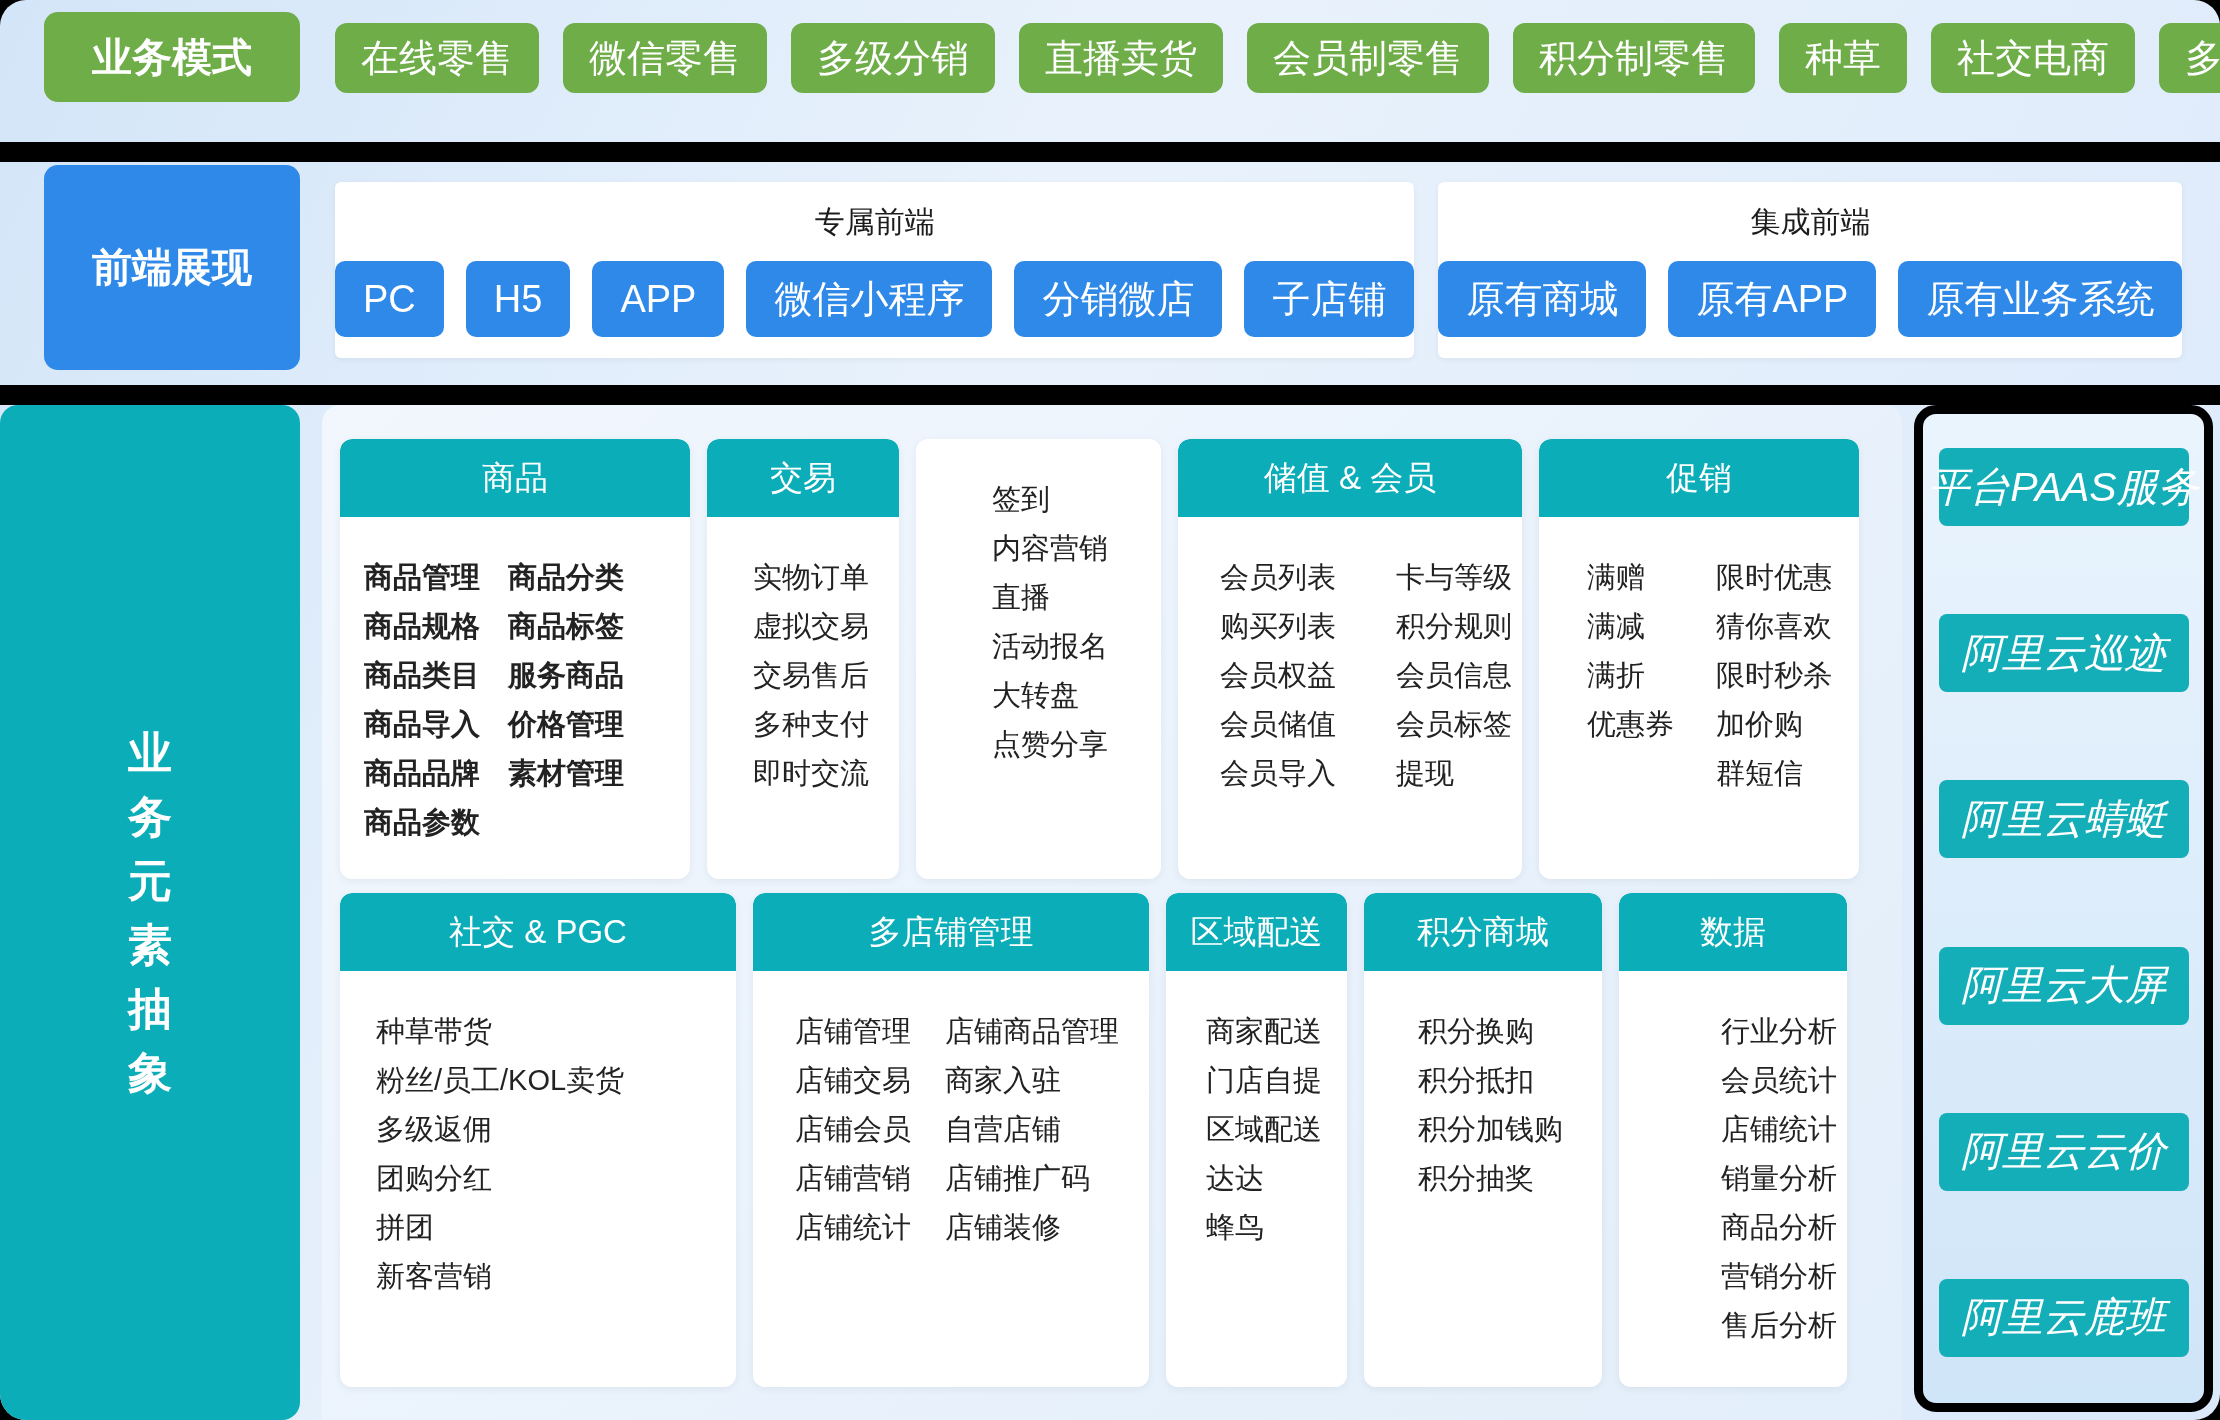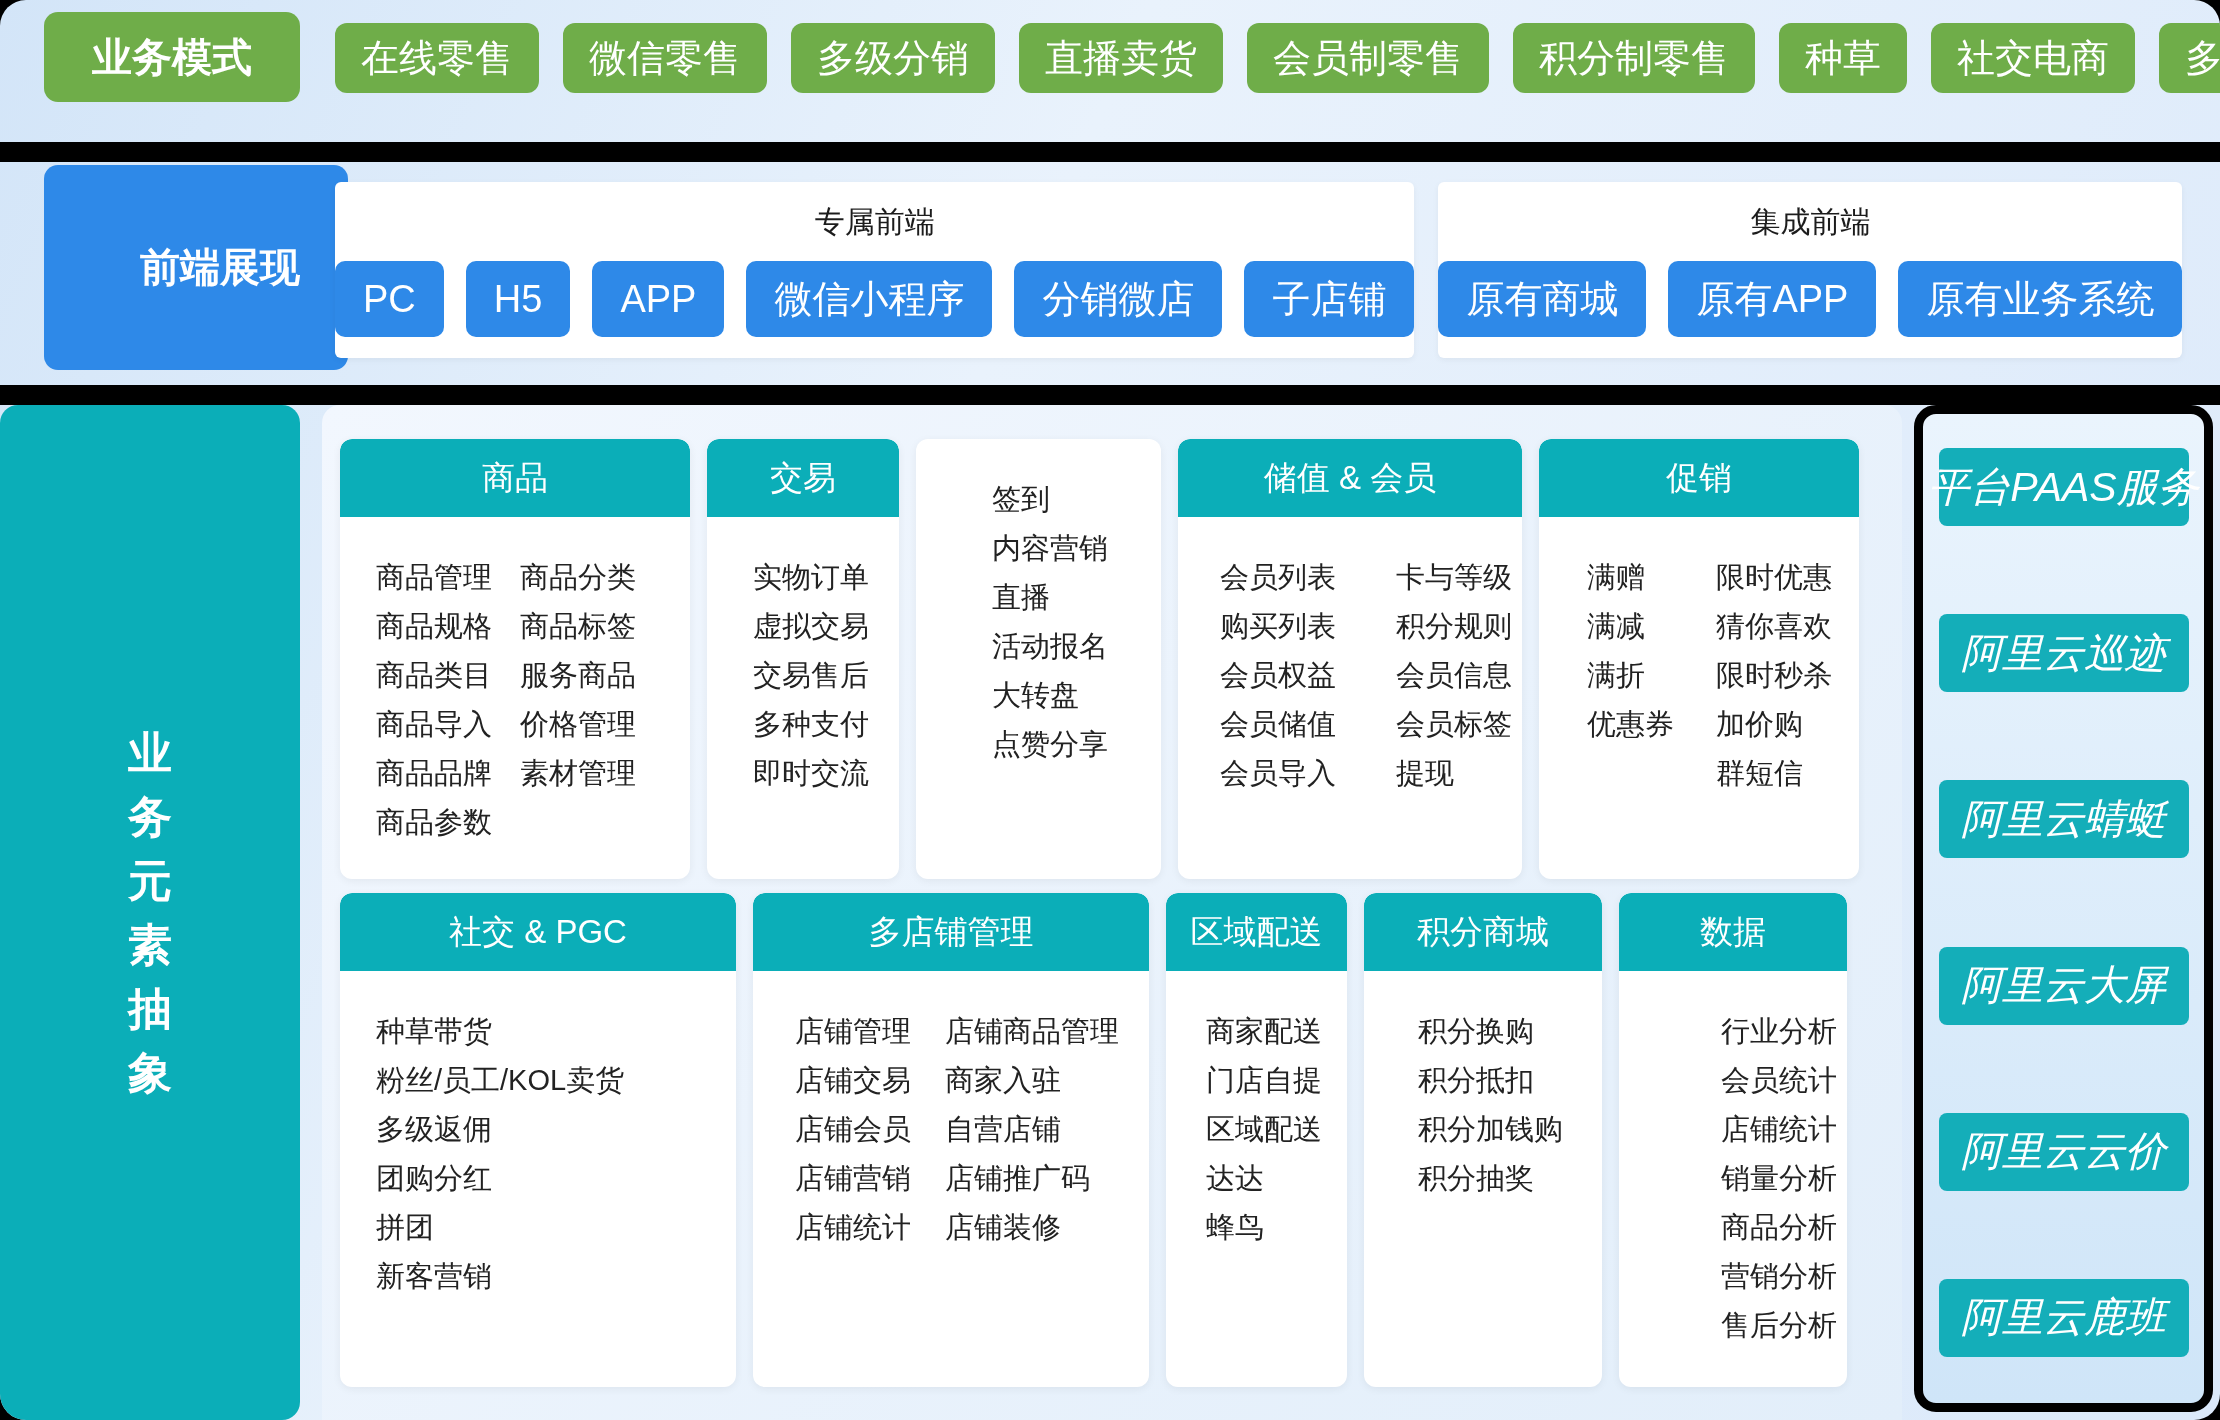--- a/index.html
+++ b/index.html
@@ -15,21 +15,21 @@
   
   .side-label{position:absolute;left:44px;width:256px;border-radius:14px;color:#fff;
               font-size:40px;font-weight:bold;display:flex;align-items:center;justify-content:center;}
   .bm-label{top:12px;height:90px;background:var(--c-green,#6fad49);}
   .bm-buttons{position:absolute;left:335px;top:24px;height:68px;display:flex;gap:24px;align-items:center;}
   .chip{color:#fff;border-radius:12px;display:flex;align-items:center;justify-content:center;
         font-size:38px;white-space:nowrap;}
   .bm-buttons .chip{background:var(--c-green,#6fad49);height:70px;padding:0 26px;}
 
   
-  .fe-label{top:165px;height:205px;background:var(--c-blue,#2e89e8);padding-left:48px;}
+  .fe-label{top:165px;height:205px;background:var(--c-blue,#2e89e8);}
   .fe-cards{position:absolute;left:335px;top:182px;height:176px;width:1841px;display:flex;gap:24px;}
   .fe-card{background:#fff;border-radius:6px;box-shadow:0 2px 6px rgba(0,0,0,.05);}
   .fe-card.dedicated{width:1102px;}
   .fe-card.integrated{flex:1;}
   .fe-title{text-align:center;font-size:30px;color:#1c1c1c;margin-top:20px;}
   .fe-buttons{display:flex;gap:22px;justify-content:center;margin-top:18px;height:76px;align-items:center;}
   .fe-buttons .chip{background:var(--c-blue,#2e89e8);height:76px;padding:0 28px;border-radius:10px;}
 
   
   .be-sidebar{position:absolute;left:0;top:405px;width:300px;height:1015px;border-radius:18px;
@@ -48,21 +48,21 @@
                font-size:33px;display:flex;align-items:center;justify-content:center;white-space:nowrap;}
   .card-body{display:flex;gap:32px;padding:36px 10px 0 44px;}
   .card-body ul{list-style:none;margin:0;padding:0;}
   .card-body li{font-size:29px;color:#222;line-height:49px;white-space:nowrap;}
 
   #cards-row1 .card:nth-child(1){width:350px}
   #cards-row1 .card:nth-child(2){width:192px}
   #cards-row1 .card:nth-child(3){width:245px}
   #cards-row1 .card:nth-child(4){width:344px}
   #cards-row1 .card:nth-child(5){width:320px}
-  #cards-row1 .card:nth-child(1) .card-body{padding-left:36px;gap:28px;}
+  #cards-row1 .card:nth-child(1) .card-body{padding-left:24px;gap:28px;font-weight:bold;}
   #cards-row1 .card:nth-child(2) .card-body{padding-left:46px;}
   #cards-row1 .card:nth-child(3) .card-body{padding-left:76px;}
   #cards-row1 .card:nth-child(4) .card-body{padding-left:42px;gap:32px;justify-content:space-between;}
   #cards-row1 .card:nth-child(5) .card-body{padding-left:48px;gap:42px;}
 
   #cards-row2 .card:nth-child(1){width:396px}
   #cards-row2 .card:nth-child(2){width:396px}
   #cards-row2 .card:nth-child(3){width:181px}
   #cards-row2 .card:nth-child(4){width:238px}
   #cards-row2 .card:nth-child(5){width:228px}

